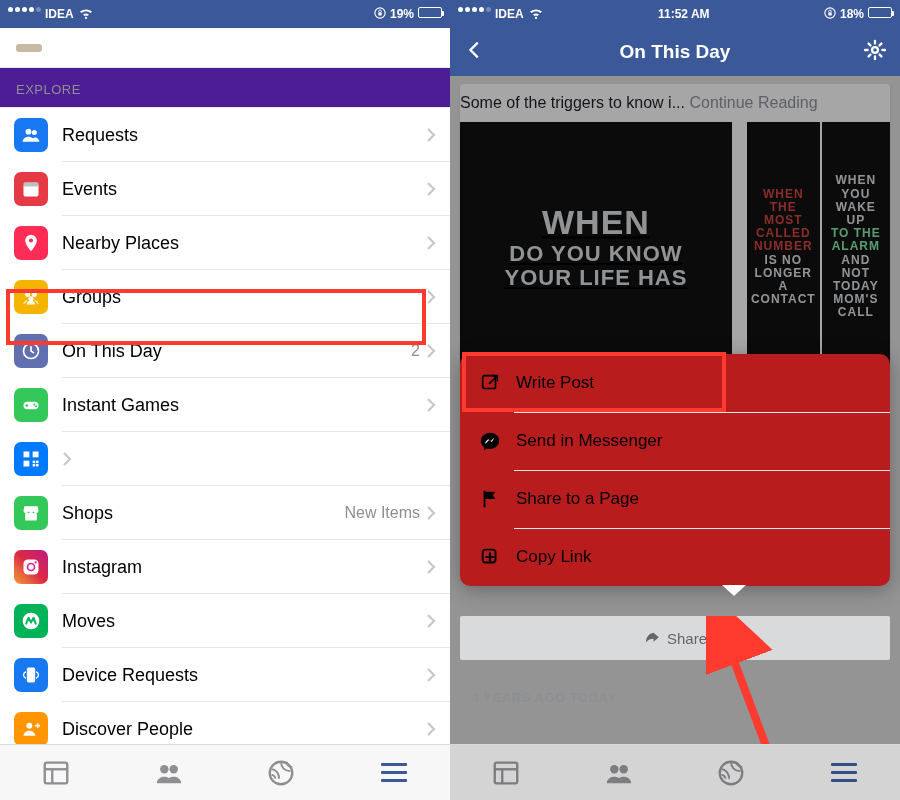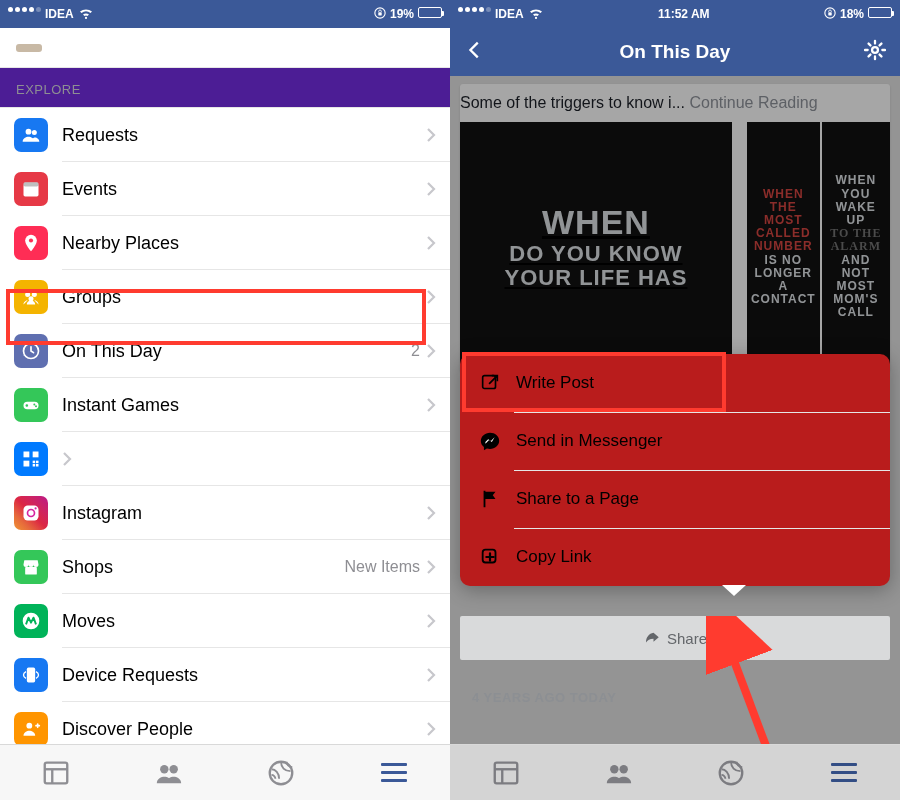--- a/index.html
+++ b/index.html
@@ -63,21 +63,21 @@
   .card-text-row .cont { color:#90949c; }
   .collage { display:flex; gap:2px; height:250px; }
   .col-big { flex:1.9; background:#111; position:relative; display:flex; align-items:center; justify-content:center;text-decoration:underline; }
   .col-small-wrap { flex:1; display:flex; gap:2px;padding-left:13px; }
   .col-small { flex:1; background:#111; position:relative; display:flex; align-items:center; justify-content:center; padding:4px; }
   .poster-text { color:#dfe3e7; font-family: Impact, 'Arial Black', sans-serif; font-weight:900; letter-spacing:1px; text-align:center; line-height:1.1; }
   .col-big .poster-text { font-size:34px; }
   .col-big .poster-text .sm { font-size:22px; display:block; }
   .col-small .poster-text { font-size:12px; }
   .poster-text .accent-red { color:#d64541; }
-  .poster-text .accent-teal { color:#737373;font-family:Liberation Serif, serif; }
+  .poster-text .accent-teal { color:#86efac; }
 
   
   .sheet { position:absolute; left:10px; right:10px; background:#b91c1c; border-radius:10px; box-shadow:0 4px 20px rgba(0,0,0,.3); overflow:visible; }
   .sheet-row { display:flex; align-items:center; height:58px; padding:0 18px; position:relative; }
   .sheet-row + .sheet-row::before { content:''; position:absolute; top:0; left:54px; right:0; height:1px; background:#e6e6e6; }
   .sheet-icon { width:24px; height:24px; margin-right:14px; display:flex; align-items:center; justify-content:center; }
   .sheet-icon svg { width:22px; height:22px; }
   .sheet-label { font-size:17px; color:#000; }
   .sheet-caret { position:absolute; bottom:-10px; left:262px; width:0; height:0; border-left:12px solid transparent; border-right:12px solid transparent; border-top:11px solid #fff; }
 
@@ -235,42 +235,42 @@
               <rect x="14" y="18" width="3" height="3"></rect>
               <rect x="18" y="14" width="3" height="3"></rect>
             </svg>
           </span>
           <span class="chev"><svg viewBox="0 0 10 16">
               <polyline points="2,2 8,8 2,14"></polyline>
             </svg></span>
           <span class="sep"></span>
         </div>
         <div class="menu-row">
+          <span class="menu-icon" style="background:#34c759;">
+            <svg viewBox="0 0 24 24">
+              <path d="M4 4h16l1 5a3 3 0 01-3 3 3 3 0 01-3-3 3 3 0 01-6 0 3 3 0 01-3 3 3 3 0 01-3-3z"></path>
+              <rect x="5" y="12" width="14" height="9" rx="1" fill="#fff"></rect>
+            </svg>
+          </span>
+          <span class="menu-label">Shops</span>
+          <span class="menu-trailing">New Items</span>
+          <span class="chev"><svg viewBox="0 0 10 16">
+              <polyline points="2,2 8,8 2,14"></polyline>
+            </svg></span>
+          <span class="sep"></span>
+        </div>
+        <div class="menu-row">
           <span class="menu-icon" style="background:linear-gradient(45deg,#f09433,#e6683c,#dc2743,#cc2366,#bc1888);">
             <svg viewBox="0 0 24 24">
               <rect x="3" y="3" width="18" height="18" rx="5" fill="#fff"></rect>
               <circle cx="12" cy="12" r="4.2" fill="none" stroke="#d6249f" stroke-width="2"></circle>
               <circle cx="17.5" cy="6.5" r="1.3" fill="#d6249f"></circle>
             </svg>
           </span>
           <span class="menu-label">Instagram</span>
-          <span class="chev"><svg viewBox="0 0 10 16">
-              <polyline points="2,2 8,8 2,14"></polyline>
-            </svg></span>
-          <span class="sep"></span>
-        </div>
-        <div class="menu-row">
-          <span class="menu-icon" style="background:#34c759;">
-            <svg viewBox="0 0 24 24">
-              <path d="M4 4h16l1 5a3 3 0 01-3 3 3 3 0 01-3-3 3 3 0 01-6 0 3 3 0 01-3 3 3 3 0 01-3-3z"></path>
-              <rect x="5" y="12" width="14" height="9" rx="1" fill="#fff"></rect>
-            </svg>
-          </span>
-          <span class="menu-label">Shops</span>
-          <span class="menu-trailing">New Items</span>
           <span class="chev"><svg viewBox="0 0 10 16">
               <polyline points="2,2 8,8 2,14"></polyline>
             </svg></span>
           <span class="sep"></span>
         </div>
         <div class="menu-row">
           <span class="menu-icon" style="background:#00b359;">
             <svg viewBox="0 0 24 24">
               <circle cx="12" cy="12" r="10" fill="#fff"></circle>
               <path d="M6 16l3-8 3 6 3-6 3 8" fill="none" stroke="#00b359" stroke-width="2.3" stroke-linejoin="round"></path>
@@ -410,21 +410,21 @@
                 <span class="accent-red">WHEN THE MOST</span><br>
                 <span class="accent-red">CALLED NUMBER</span><br>
                 <span>IS NO LONGER</span><br>
                 <span>A CONTACT</span>
               </div>
             </div>
             <div class="col-small">
               <div class="poster-text">
                 <span>WHEN YOU WAKE UP</span><br>
                 <span class="accent-teal">TO THE ALARM</span><br>
-                <span>AND NOT MOST</span><br>
+                <span>AND NOT TODAY</span><br>
                 <span>MOM'S CALL</span>
               </div>
             </div>
           </div>
         </div>
       </div>
 
       <div class="dim-overlay"></div>
 
       <div class="sheet" id="sheet" style="top:278px;">

